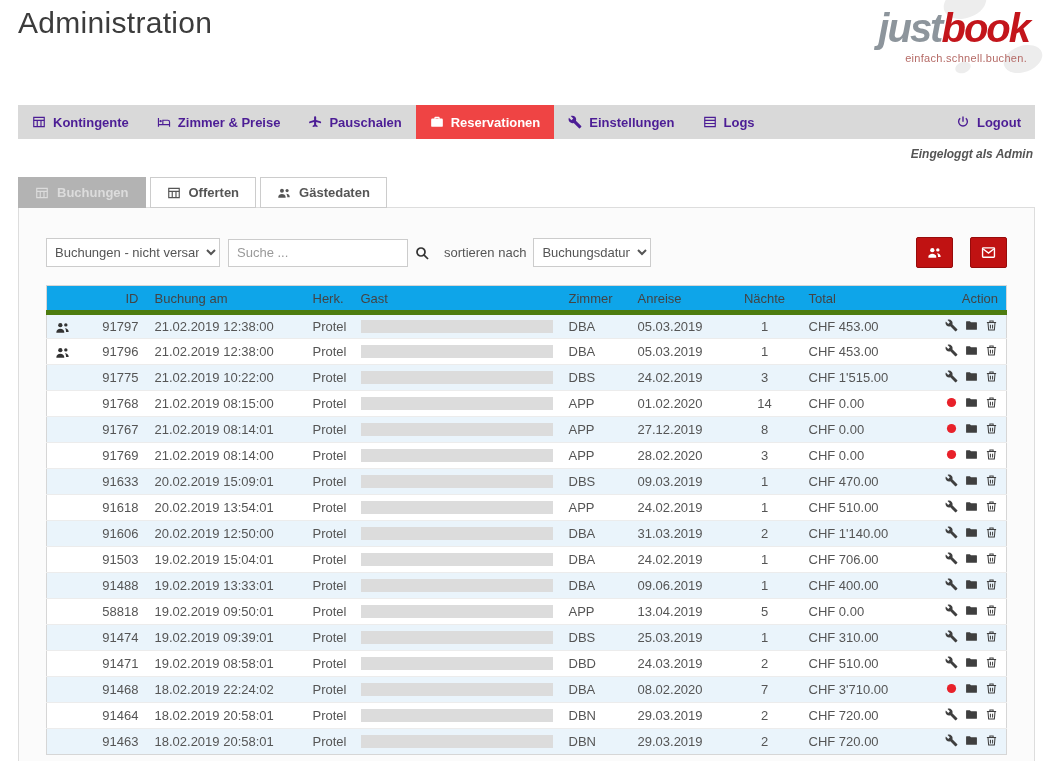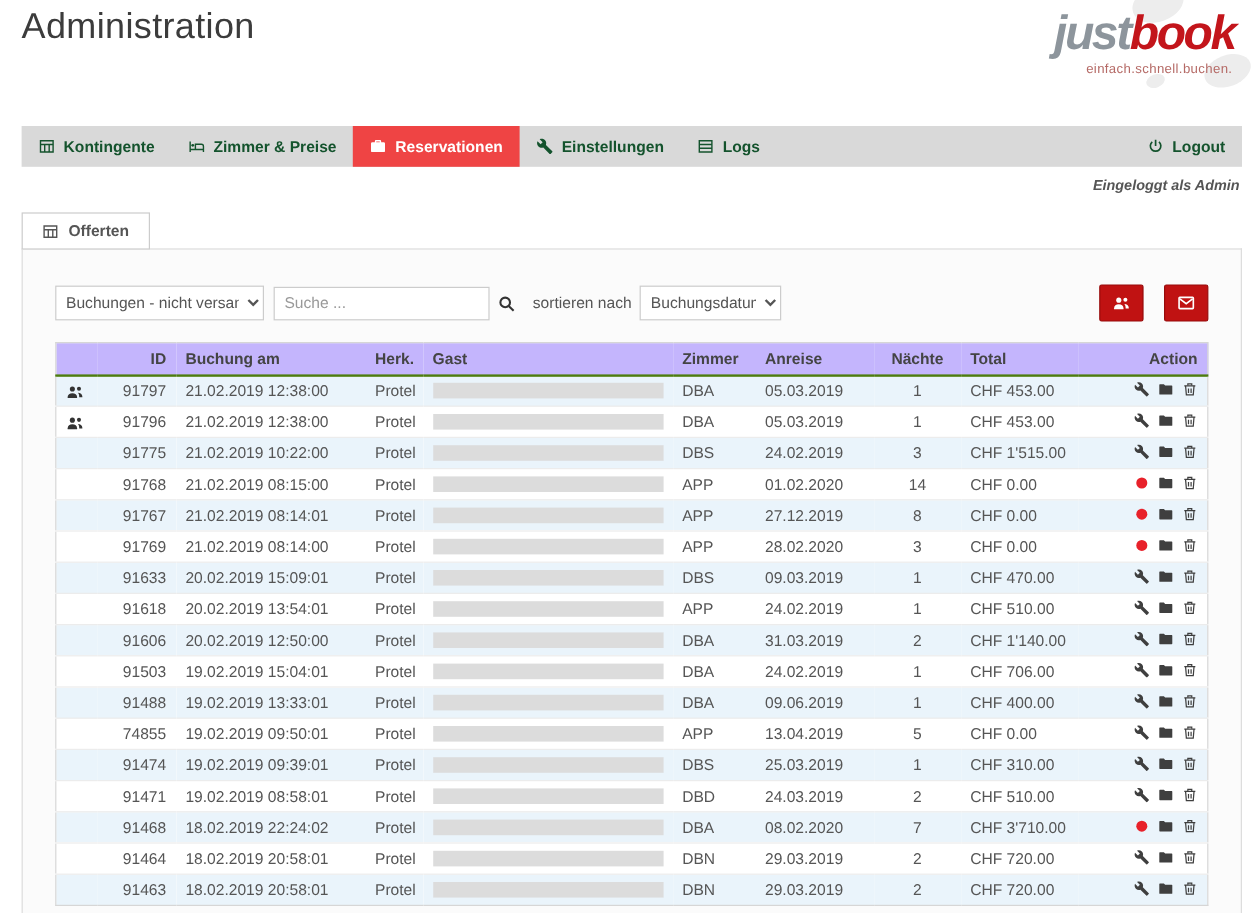--- a/index.html
+++ b/index.html
@@ -14,21 +14,21 @@
   .logo-blob { position:absolute; background:#ededed; border-radius:50%; }
   .blob1 { width:44px; height:30px; right:50px; top:-12px; transform:rotate(-20deg); }
   .blob2 { width:40px; height:26px; right:-6px; top:46px; transform:rotate(-20deg); }
   .blob3 { width:16px; height:11px; right:66px; top:62px; transform:rotate(-20deg); }
   .logo-text { position:absolute; right:8px; top:6px; font-size:40px; font-weight:bold; font-style:italic; letter-spacing:-2px; white-space:nowrap; }
   .logo-just { color:#8d959c; }
   .logo-book { color:#c3151b; }
   .logo-tagline { position:absolute; right:10px; top:52px; font-size:11px; color:#b56a66; letter-spacing:.3px; }
   
   .navbar { position:absolute; left:18px; right:8px; top:105px; height:34px; background:#d9d9d9; display:flex; align-items:stretch; }
-  .nav-item { display:flex; align-items:center; gap:7px; padding:0 14px; font-size:13px; font-weight:bold; color:#14532d; cursor:pointer; white-space:nowrap; }
+  .nav-item { display:flex; align-items:center; gap:7px; padding:0 14px; font-size:13px; font-weight:bold; color:#4c1d95; cursor:pointer; white-space:nowrap; }
   .nav-item.active { background:#ef4444; color:#fff; }
   .nav-spacer { flex:1; }
   .logged-in { position:absolute; right:10px; top:147px; font-size:12px; font-weight:bold; font-style:italic; color:#555; }
   
   .tabs { position:absolute; left:18px; top:177px; display:flex; gap:4px; z-index:2; }
   .tab { display:flex; align-items:center; gap:8px; height:31px; padding:0 16px; font-size:13px; font-weight:bold; color:#555; background:#fff; border:1px solid #ccc; cursor:pointer; }
   .tab.active { background:#b3b3b3; color:#dcdcdc; border-color:#b3b3b3; }
   
   .panel { position:absolute; left:18px; right:8px; top:207px; bottom:-2px; background:#fbfbfb; border:1px solid #ddd; border-bottom:none; }
   .filterbar { margin:29px 27px 0 27px; display:flex; align-items:center; }
@@ -37,21 +37,21 @@
   #sort-select { width:118px; }
   input.search { width:180px; height:28px; border:1px solid #ccc; padding:0 8px; font-size:13px; color:#555; font-family:inherit; margin-left:8px; }
   input.search::placeholder { color:#999; }
   .search-icon-wrap { margin-left:6px; display:flex; }
   .sort-label { font-size:13px; color:#555; margin:0 7px 0 14px; white-space:nowrap; }
   .btn-group { margin-left:auto; display:flex; gap:17px; }
   .btn-red { width:37px; height:31px; background:#c01212; border:1px solid #970b0b; border-radius:2px; display:flex; align-items:center; justify-content:center; cursor:pointer; color:#fff; padding:0; }
   
   .table-wrap { margin:17px 27px 0 27px; }
   table { width:100%; border-collapse:collapse; background:#fff; border:1px solid #d6d6d6; font-size:13px; color:#555; table-layout:fixed; }
-  th { font-weight:bold; color:#444; height:27px; padding:0 8px; text-align:left; border-bottom:2px solid #4d7c0f; background:#c4b5fd; }
+  th { font-weight:normal; color:#444; height:27px; padding:0 8px; text-align:left; border-bottom:5px solid #4d7c0f; background:#0ea5e9; }
   td { height:26px; padding:0 8px; border-top:1px solid #ececec; overflow:hidden; white-space:nowrap; }
   tr.stripe td { background:#eaf4fb; }
   .c0 { width:34px; padding-right:0; }
   .c1 { width:66px; text-align:right; }
   .c2 { width:158px; }
   .c3 { width:48px; }
   .c4 { width:208px;margin-left:23px; }
   .c5 { width:69px; }
   .c6 { width:99px; }
   .c7 { width:72px; text-align:center; }
@@ -155,20 +155,26 @@
         <use href="#table-icon" xlink:href="#table-icon"></use>
       </svg>
       <span>Kontingente</span>
     </div>
     <div class="nav-item">
       <svg class="icon">
         <use href="#bed-icon" xlink:href="#bed-icon"></use>
       </svg>
       <span>Zimmer &amp; Preise</span>
     </div>
+    <div class="nav-item">
+      <svg class="icon">
+        <use href="#plane-icon" xlink:href="#plane-icon"></use>
+      </svg>
+      <span>Pauschalen</span>
+    </div>
     <div class="nav-item active">
       <svg class="icon">
         <use href="#briefcase-icon" xlink:href="#briefcase-icon"></use>
       </svg>
       <span>Reservationen</span>
     </div>
     <div class="nav-item">
       <svg class="icon">
         <use href="#wrench-icon" xlink:href="#wrench-icon"></use>
       </svg>
@@ -184,25 +190,37 @@
   <div class="nav-item">
     <svg class="icon">
         <use href="#power-icon" xlink:href="#power-icon"></use>
       </svg>
     <span>Logout</span>
   </div>
 </div>
 <div class="logged-in">Eingeloggt als Admin</div>
 
 <div class="tabs">
+    <div class="tab active">
+      <svg class="icon">
+        <use href="#table-icon" xlink:href="#table-icon"></use>
+      </svg>
+      <span>Buchungen</span>
+    </div>
     <div class="tab">
       <svg class="icon">
         <use href="#table-icon" xlink:href="#table-icon"></use>
       </svg>
       <span>Offerten</span>
+    </div>
+    <div class="tab">
+      <svg class="icon">
+        <use href="#users-icon" xlink:href="#users-icon"></use>
+      </svg>
+      <span>Gästedaten</span>
     </div>
   </div>
 
 <div class="panel">
   <div class="filterbar">
     <select id="status-select" class="filter-select">
       <option>Buchungen - nicht versandt</option>
     </select>
     <input type="text" class="search" placeholder="Suche ..." style="">
     <span class="search-icon-wrap">
@@ -508,21 +526,21 @@
                 <svg class="icon">
                   <use href="#folder-icon" xlink:href="#folder-icon"></use>
                 </svg>
                 <svg class="icon">
                   <use href="#trash-icon" xlink:href="#trash-icon"></use>
                 </svg>
               </span></td>
           </tr>
           <tr>
             <td class="c0"></td>
-            <td class="c1">74855</td>
+            <td class="c1">58818</td>
             <td class="c2">19.02.2019 09:50:01</td>
             <td class="c3">Protel</td>
             <td class="c4">
               <div class="redaction"></div>
             </td>
             <td class="c5">APP</td>
             <td class="c6">13.04.2019</td>
             <td class="c7">5</td>
             <td class="c8">CHF 0.00</td>
             <td class="c9"><span class="actions">

